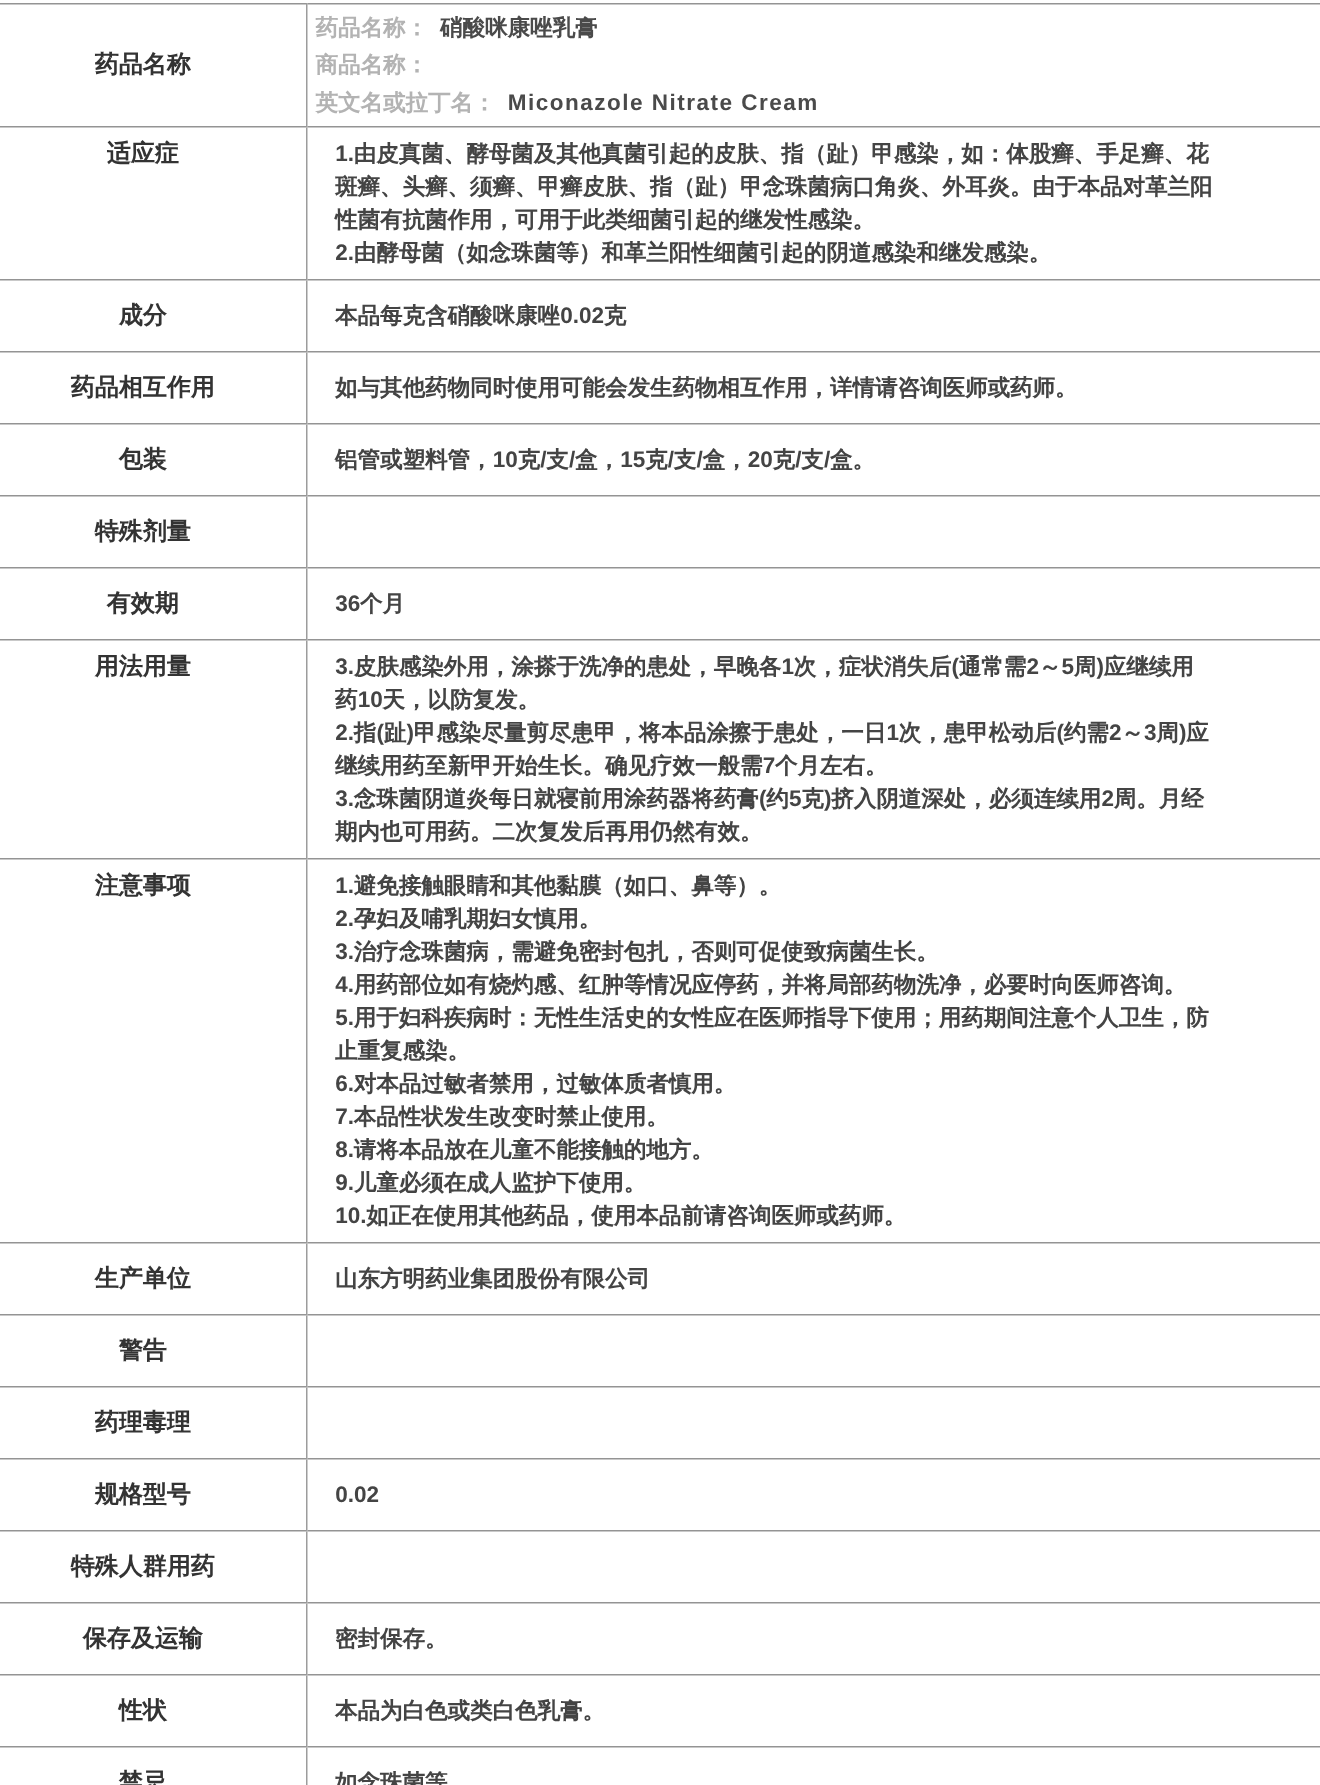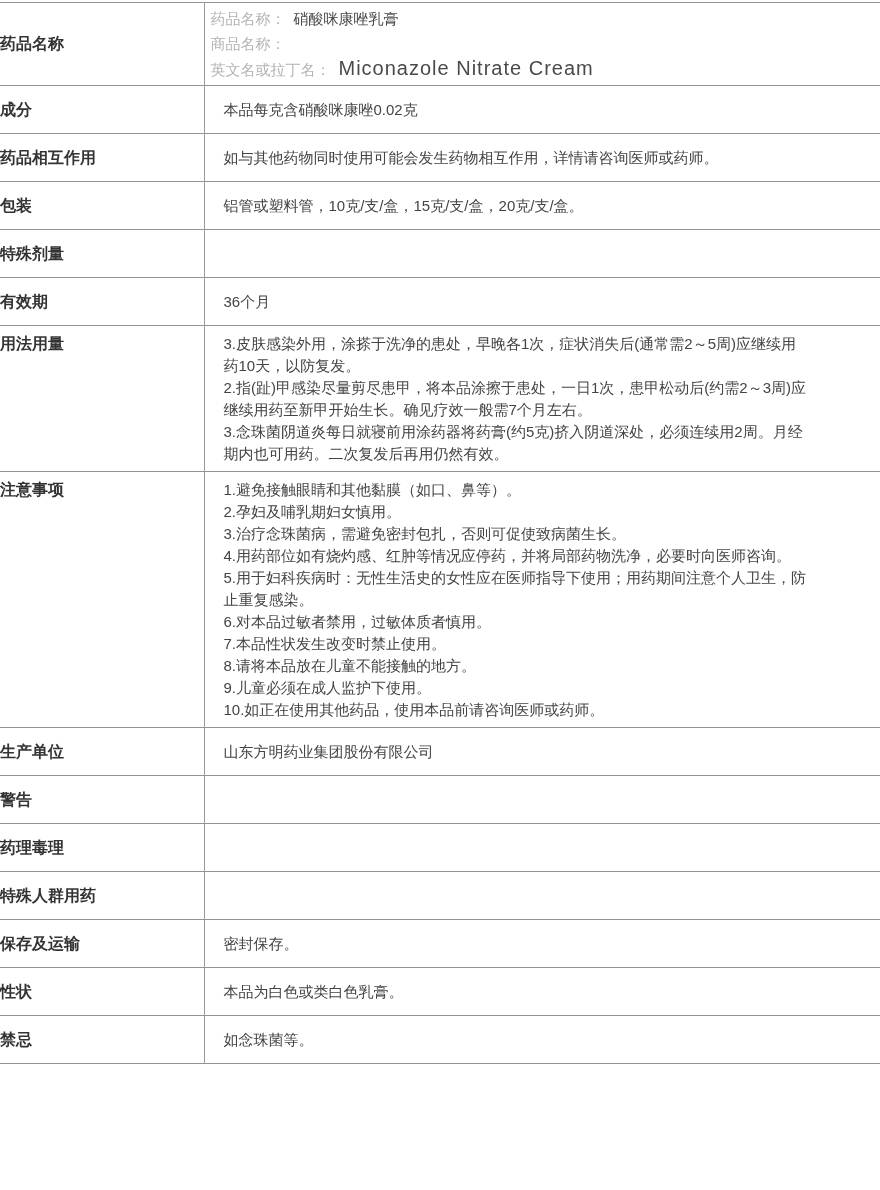--- a/index.html
+++ b/index.html
@@ -29,34 +29,35 @@
   table.drug-table tr {
     border-bottom: 1px solid #949494;
   }
   td {
     box-sizing: border-box;
     word-break: break-all;
   }
   td.label {
     width: 204px;
     border-right: 1px solid #9c9c9c;
-    text-align: left;
+    text-align: center;
     padding: 5px 13px 5px 0;
     font-size: 16px;
     font-weight: bold;
     color: #333333;
     line-height: 22px;
     vertical-align: middle;
   }
   td.content {
     padding: 5px 70px 5px 19px;
     font-size: 15px;
     color: #444444;
     line-height: 22px;
     vertical-align: middle;
+    font-weight: bold;
   }
   tr.single {
     height: 48px;
   }
   tr.multi td {
     vertical-align: top;
     padding-top: 7px;
     padding-bottom: 6px;
   }
   tr.namerow td {
@@ -65,21 +66,21 @@
   tr.namerow td.content {
     padding: 3px 20px 3px 6px;
     line-height: 25px;
   }
   tr.namerow {
     height: 80px;
   }
   .field { white-space: nowrap; }
   .fname { color: #b3b3b3; }
   .fvalue { color: #4a4a4a; margin-left: 8px; }
-  .fvalue.latin { letter-spacing: 1px; font-size: 20px; }
+  .fvalue.latin { letter-spacing: 1px; font-size: 15px; }
   .item { margin: 0; }
 </style>
 </head>
 <body>
 
 <div class="page">
   <table class="drug-table">
     <tbody>
         <tr class="namerow">
       <td class="label">药品名称</td>
@@ -89,20 +90,27 @@
         </div>
         <div class="field">
           <span class="fname">商品名称：</span><span class="fvalue"></span>
         </div>
         <div class="field">
           <span class="fname">英文名或拉丁名：</span><span class="fvalue latin">Miconazole Nitrate Cream</span>
         </div>
       </td>
     </tr>
 
+    <tr class="multi">
+      <td class="label">适应症</td>
+      <td class="content">
+        <div class="item">1.由皮真菌、酵母菌及其他真菌引起的皮肤、指（趾）甲感染，如：体股癣、手足癣、花斑癣、头癣、须癣、甲癣皮肤、指（趾）甲念珠菌病口角炎、外耳炎。由于本品对革兰阳性菌有抗菌作用，可用于此类细菌引起的继发性感染。</div>
+        <div class="item">2.由酵母菌（如念珠菌等）和革兰阳性细菌引起的阴道感染和继发感染。</div>
+      </td>
+    </tr>
 
     <tr class="single">
       <td class="label">成分</td>
       <td class="content">本品每克含硝酸咪康唑0.02克</td>
     </tr>
 
     <tr class="single">
       <td class="label">药品相互作用</td>
       <td class="content">如与其他药物同时使用可能会发生药物相互作用，详情请咨询医师或药师。</td>
     </tr>
@@ -157,20 +165,24 @@
     <tr class="single">
       <td class="label">警告</td>
       <td class="content"></td>
     </tr>
 
     <tr class="single">
       <td class="label">药理毒理</td>
       <td class="content"></td>
     </tr>
 
+    <tr class="single">
+      <td class="label">规格型号</td>
+      <td class="content">0.02</td>
+    </tr>
 
     <tr class="single">
       <td class="label">特殊人群用药</td>
       <td class="content"></td>
     </tr>
 
     <tr class="single">
       <td class="label">保存及运输</td>
       <td class="content">密封保存。</td>
     </tr>

